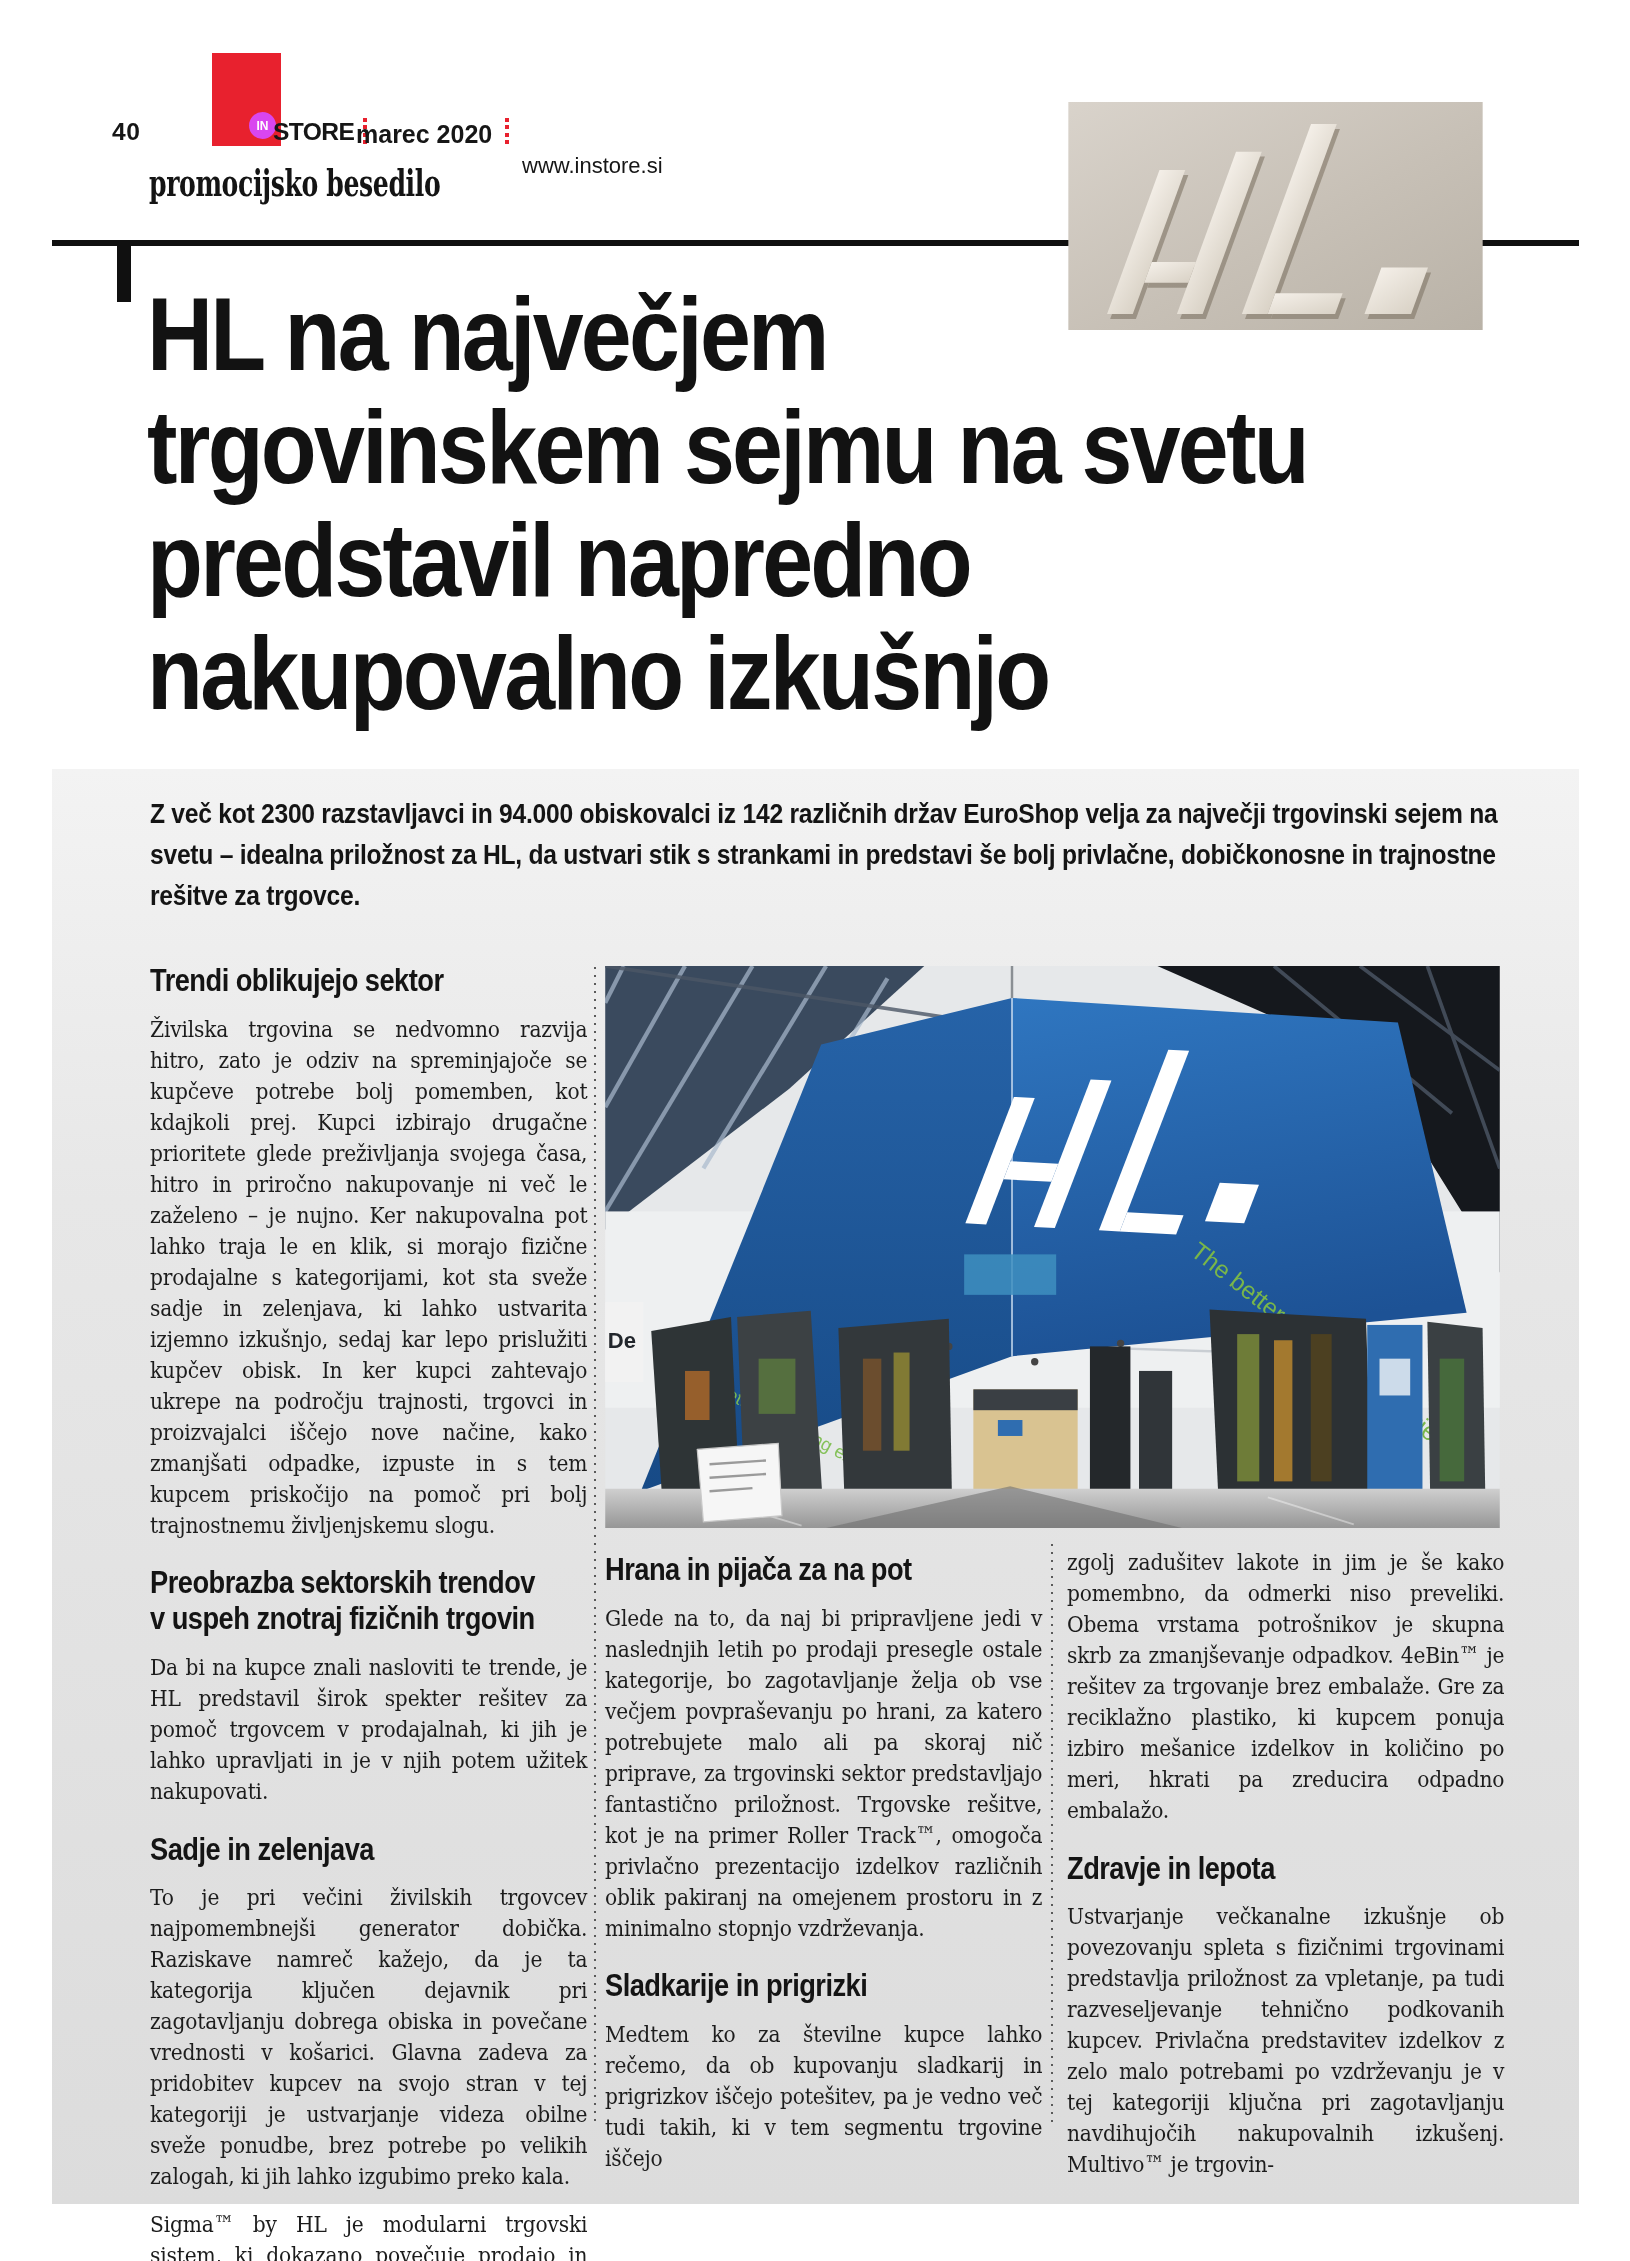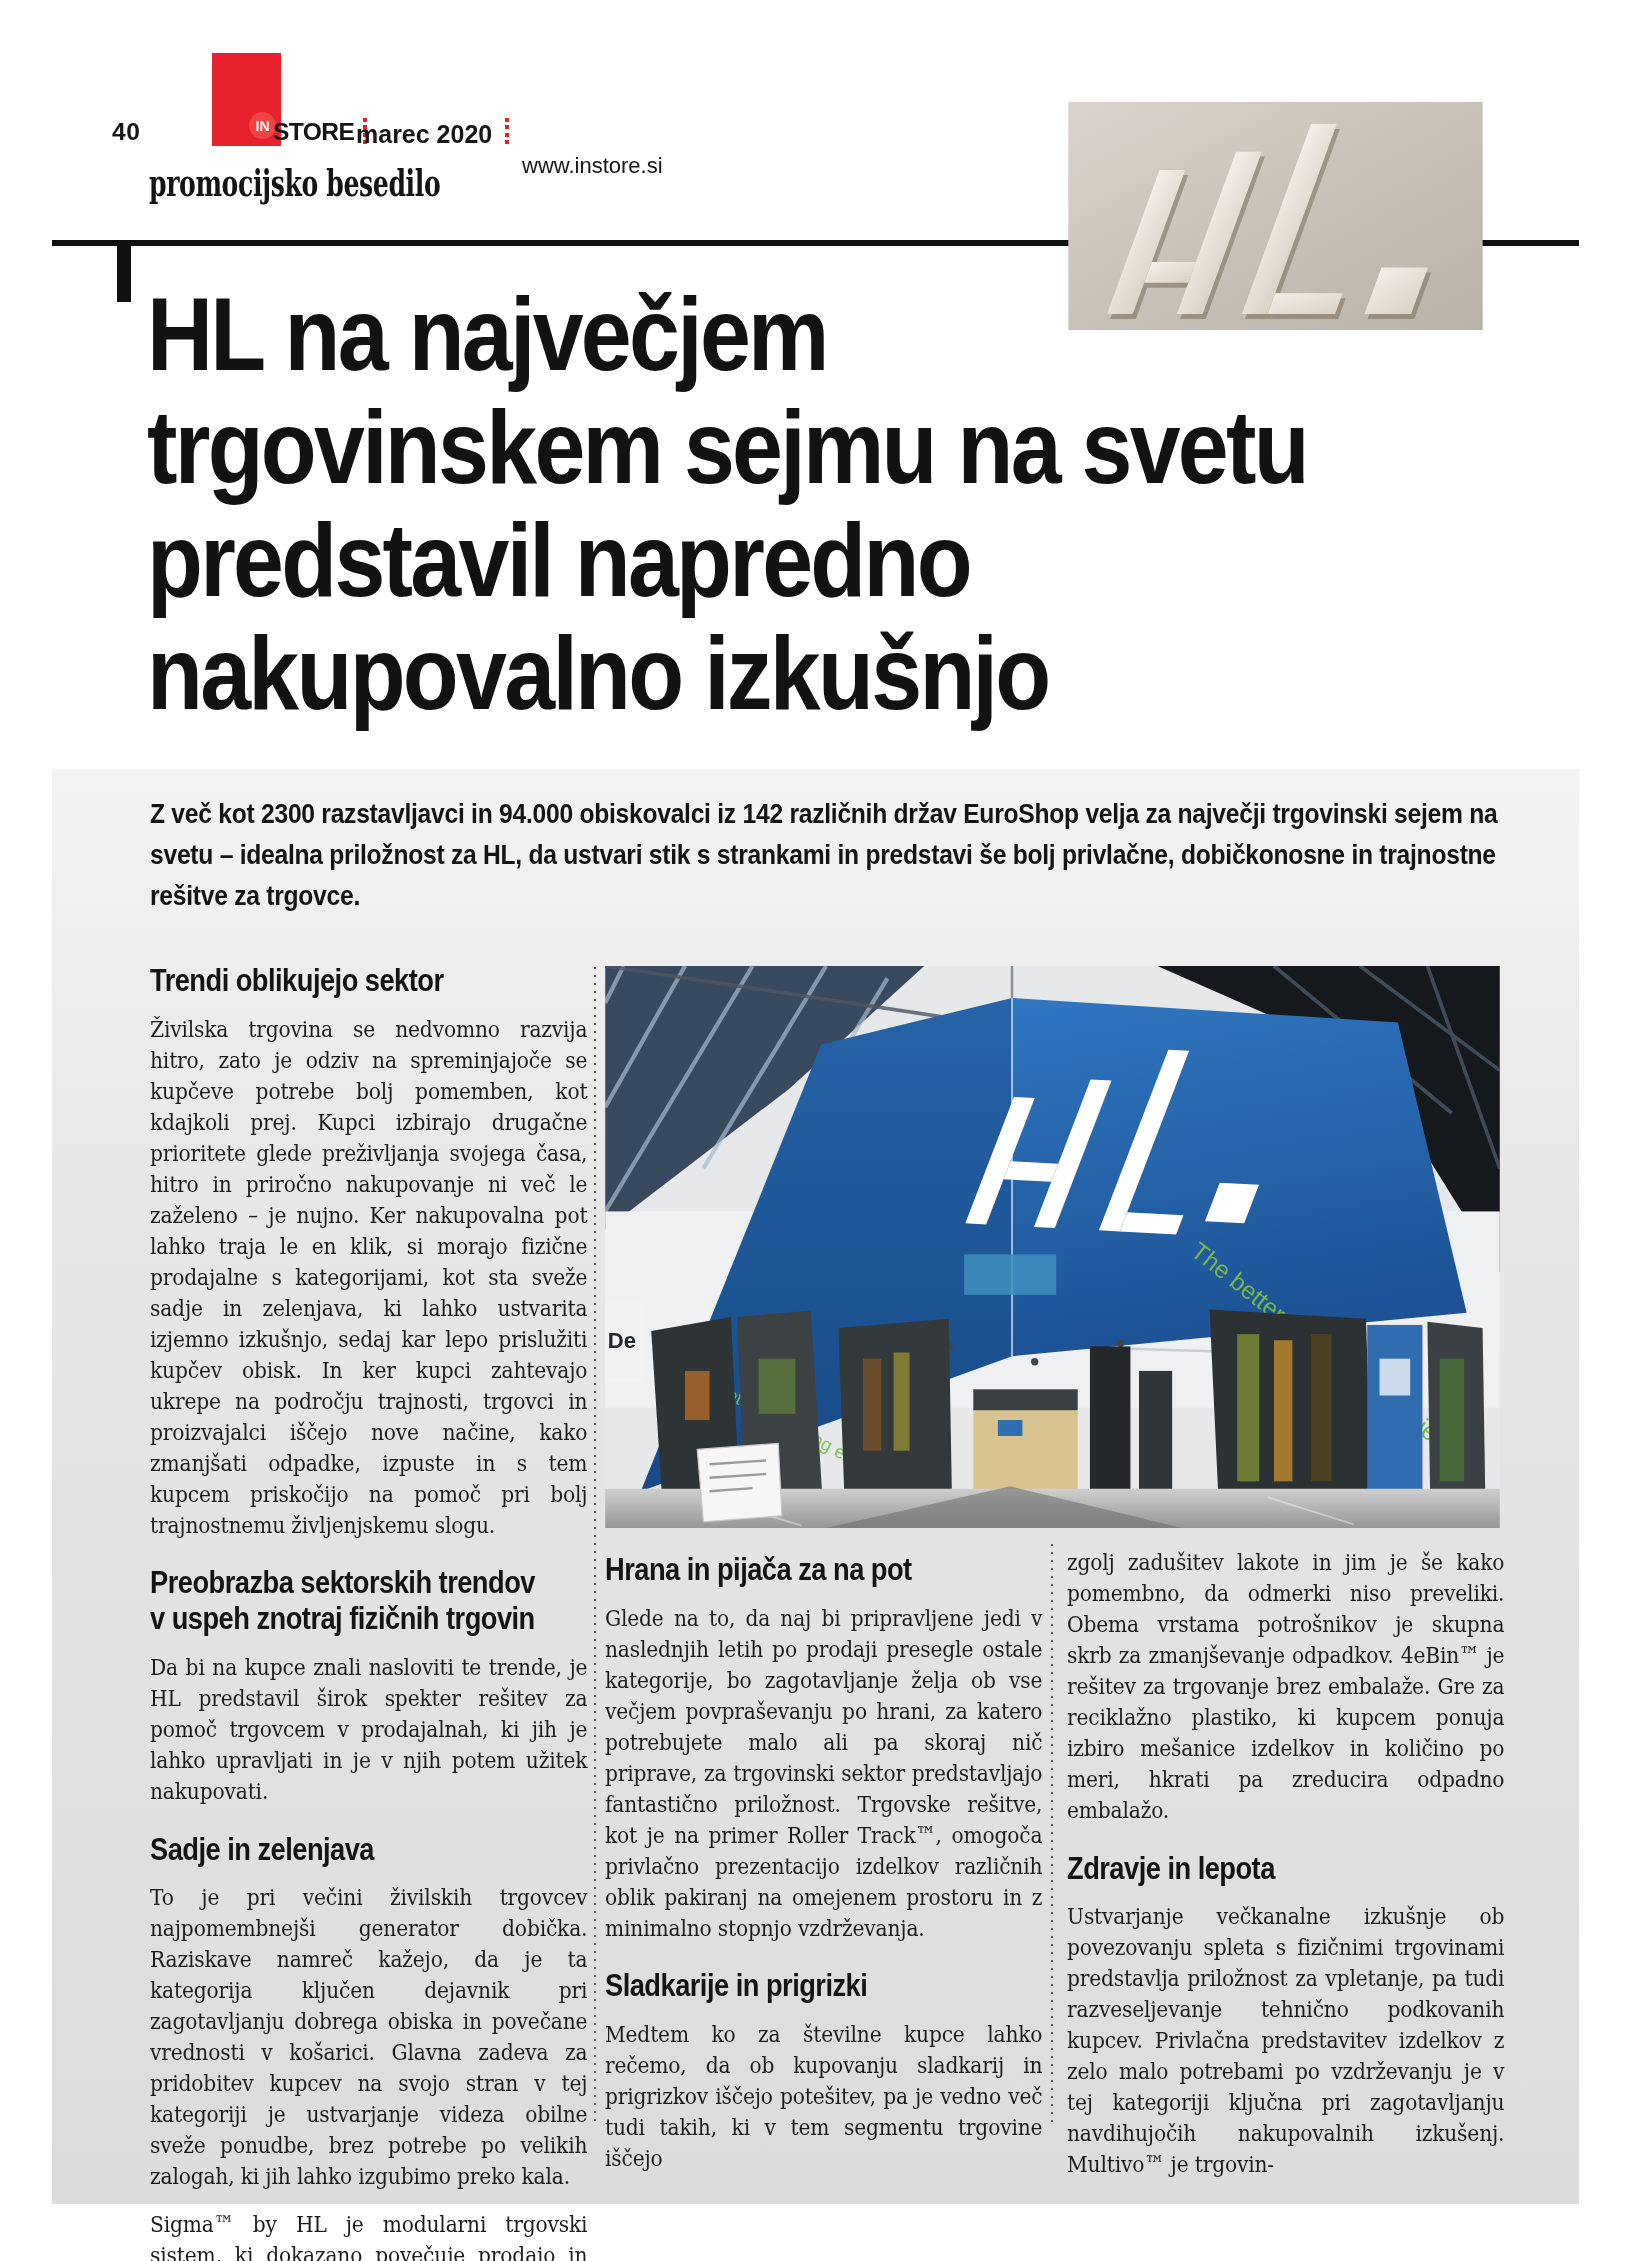--- a/index.html
+++ b/index.html
@@ -3,21 +3,21 @@
 <meta charset="utf-8">
 <style>
   html,body{margin:0;padding:0;background:#ffffff;}
   .page{position:relative;width:1630px;height:2261px;background:#ffffff;overflow:hidden;
         font-family:"Liberation Sans",sans-serif;color:#161616;}
 
   
   .pageno{position:absolute;left:112px;top:118px;font-size:24.6px;font-weight:bold;letter-spacing:0.6px;}
   .redrect{position:absolute;left:212px;top:53px;width:69px;height:93px;background:#e8212e;}
   .incircle{position:absolute;left:249px;top:112px;width:27px;height:27px;border-radius:50%;
-            background:#ef4444;color:#ffffff;font-size:14px;font-weight:bold;
+            background:#d946ef;color:#ffffff;font-size:12px;font-weight:bold;
             display:flex;align-items:center;justify-content:center;}
   .brandstore{position:absolute;left:273px;top:118px;font-size:24.6px;font-weight:bold;letter-spacing:-0.6px;}
   .redsep{position:absolute;top:118px;width:3.7px;height:27px;
           background-image:repeating-linear-gradient(180deg,#e8212e 0 3.7px,transparent 3.7px 7.4px);}
   .sep1{left:363px;} .sep2{left:505px;}
   .issue{position:absolute;left:356px;top:120px;font-size:25px;font-weight:bold;}
   .site{position:absolute;left:522px;top:120px;font-size:22px;font-weight:normal;margin-top:33px;}
 
   .kicker{position:absolute;left:149px;top:161px;font-family:"DejaVu Serif","Liberation Serif",serif;
           font-weight:bold;font-size:37px;letter-spacing:-0.6px;color:#141414;

